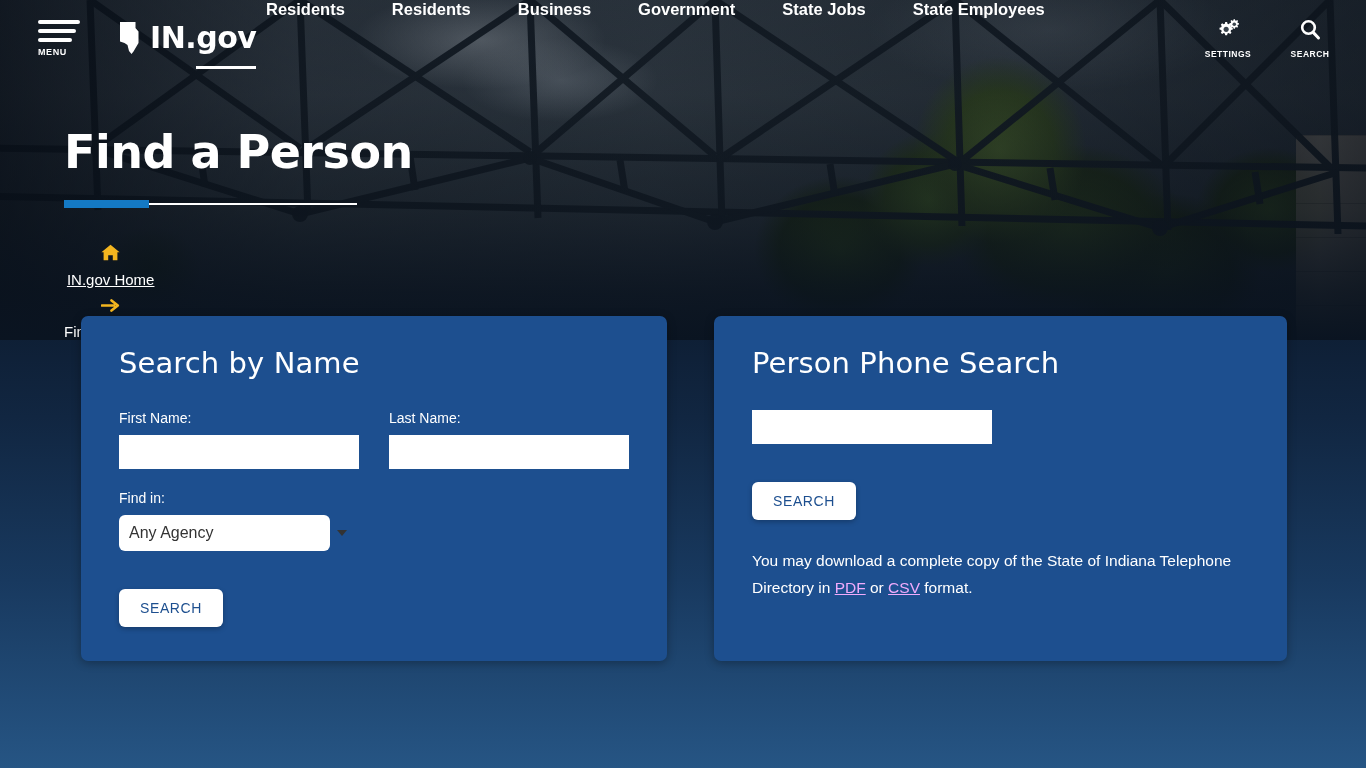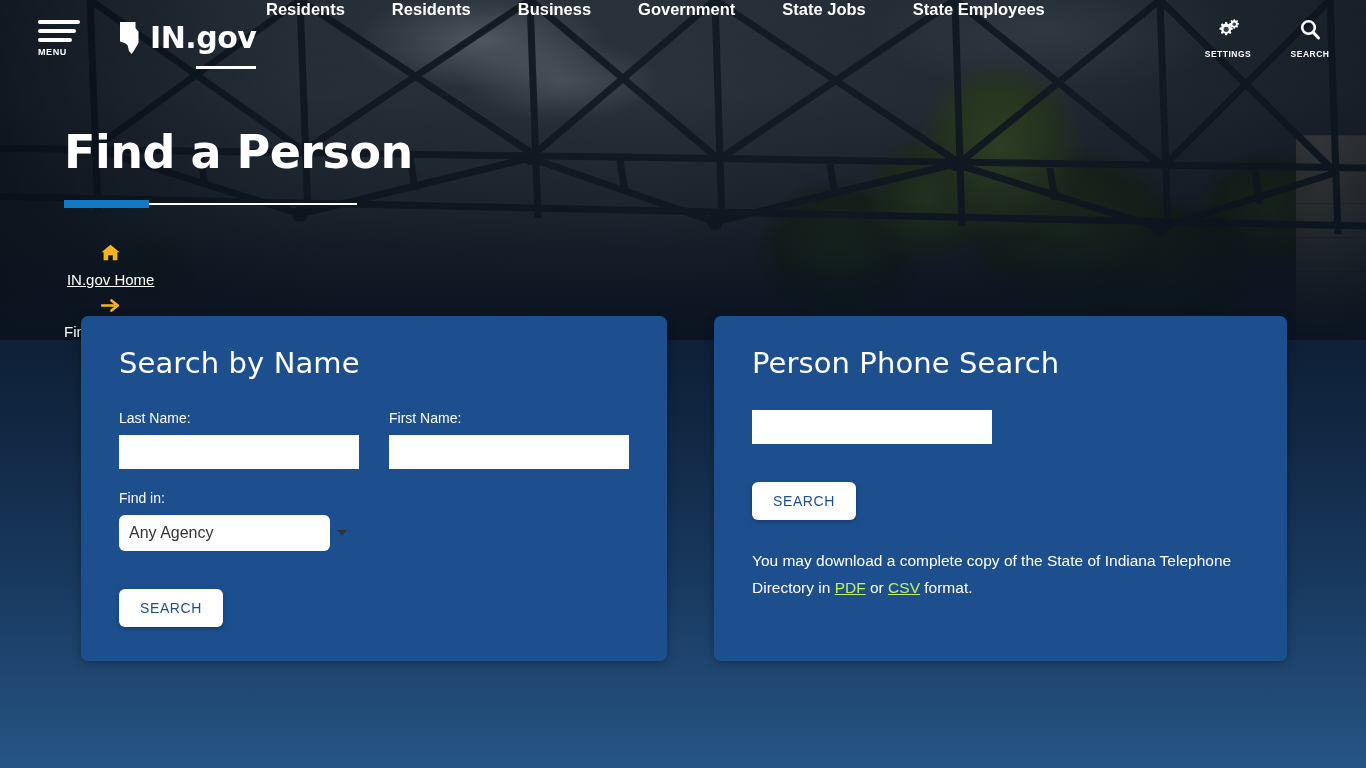--- a/index.html
+++ b/index.html
@@ -352,21 +352,21 @@
     font-family: "Liberation Sans", sans-serif;
   }
   .card-note {
     margin-top: 28px;
     color: #fff;
     font-size: 15.5px;
     line-height: 1.72;
     max-width: 530px;
   }
   .card-note a {
-    color: #bef264;
+    color: #f0abfc;
     text-decoration: underline;
   }
 </style>
 </head>
 <body>
 
 <div class="page-bg"></div>
 <div class="page-bg-2"></div>
 
 <div class="hero">
@@ -501,25 +501,25 @@
   <span class="current">Find a Person</span>
 </div>
 
 <div class="cards">
 
   <section class="card">
     <h2>Search by Name</h2>
 
     <div class="field-row">
       <div class="field">
-        <label>Last Name:</label>
+        <label>First Name:</label>
         <input class="text-input" type="text" value="" style="">
       </div>
       <div class="field">
-        <label>First Name:</label>
+        <label>Last Name:</label>
         <input class="text-input" type="text" value="" style="">
       </div>
     </div>
 
     <div class="field">
       <label>Find in:</label>
       <div class="select-wrap">
         <div class="select-box">
           <span>Any Agency</span>
         </div>

